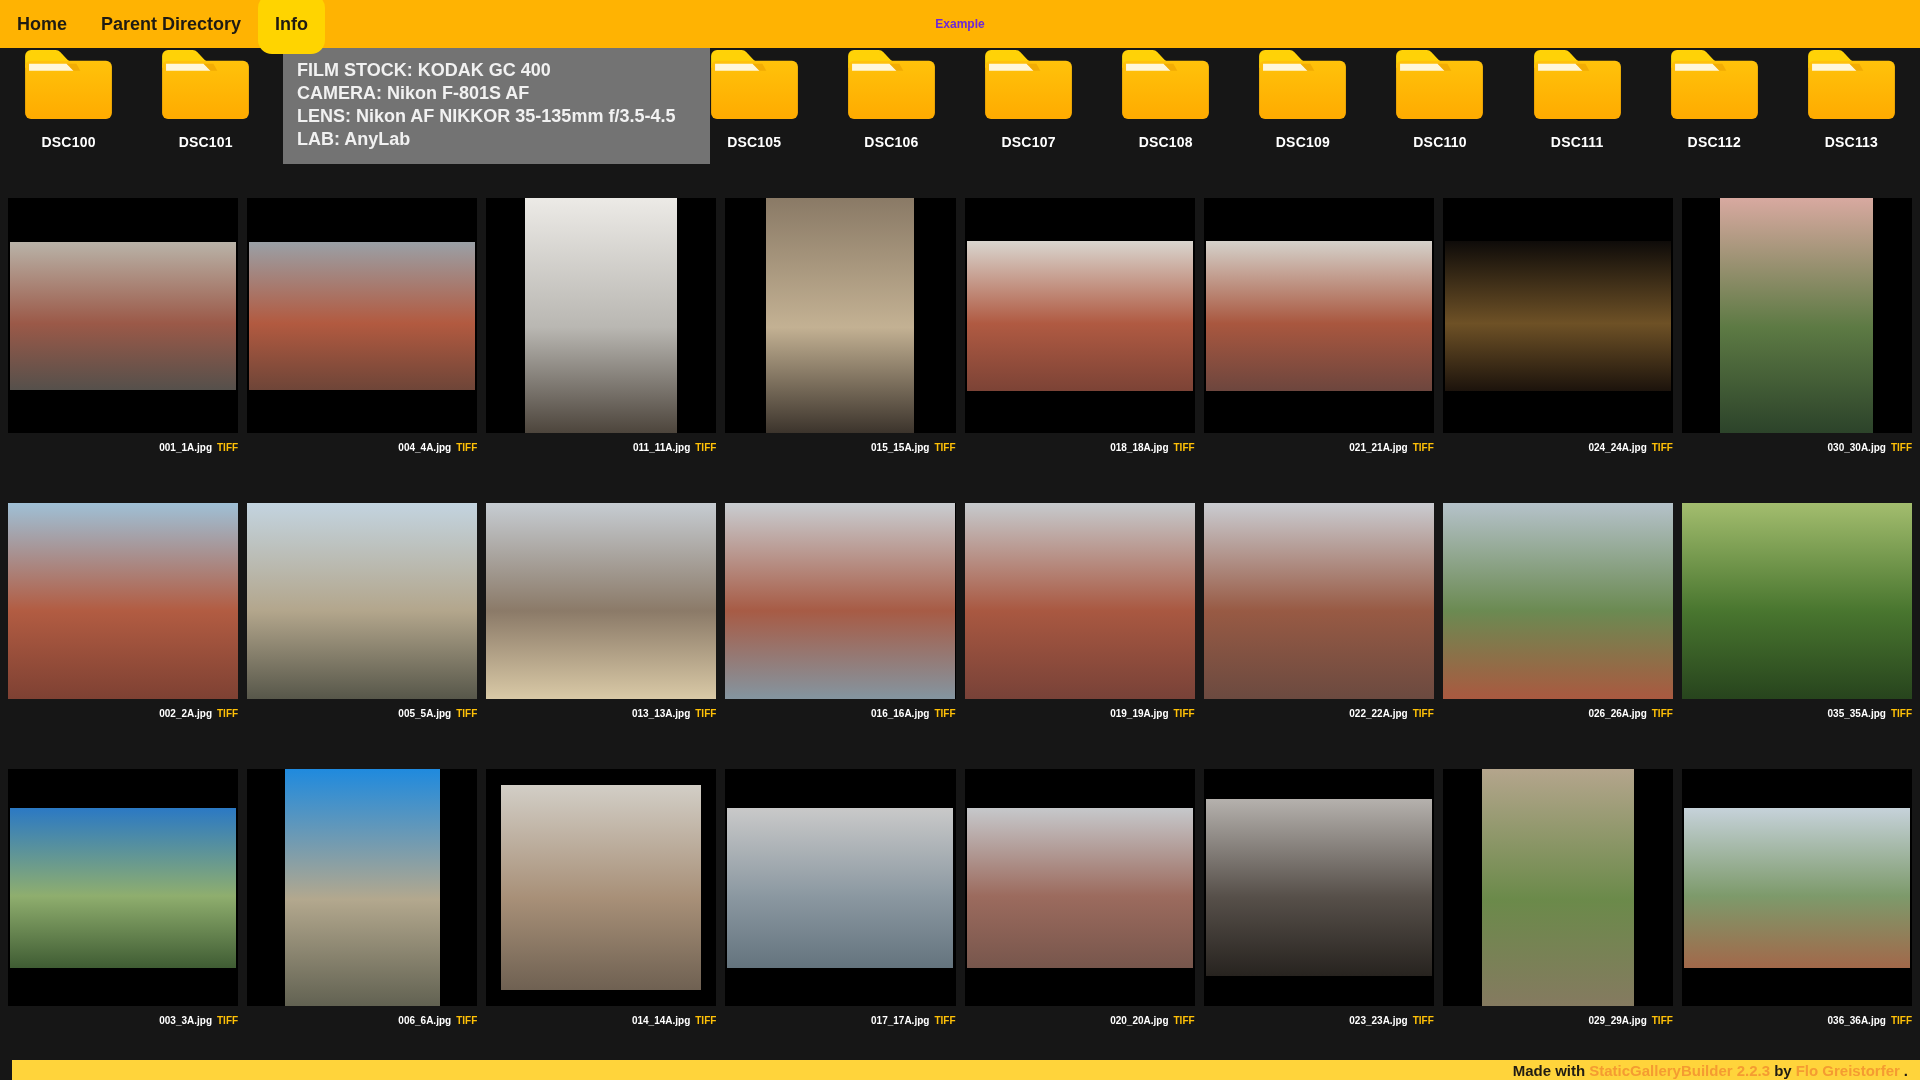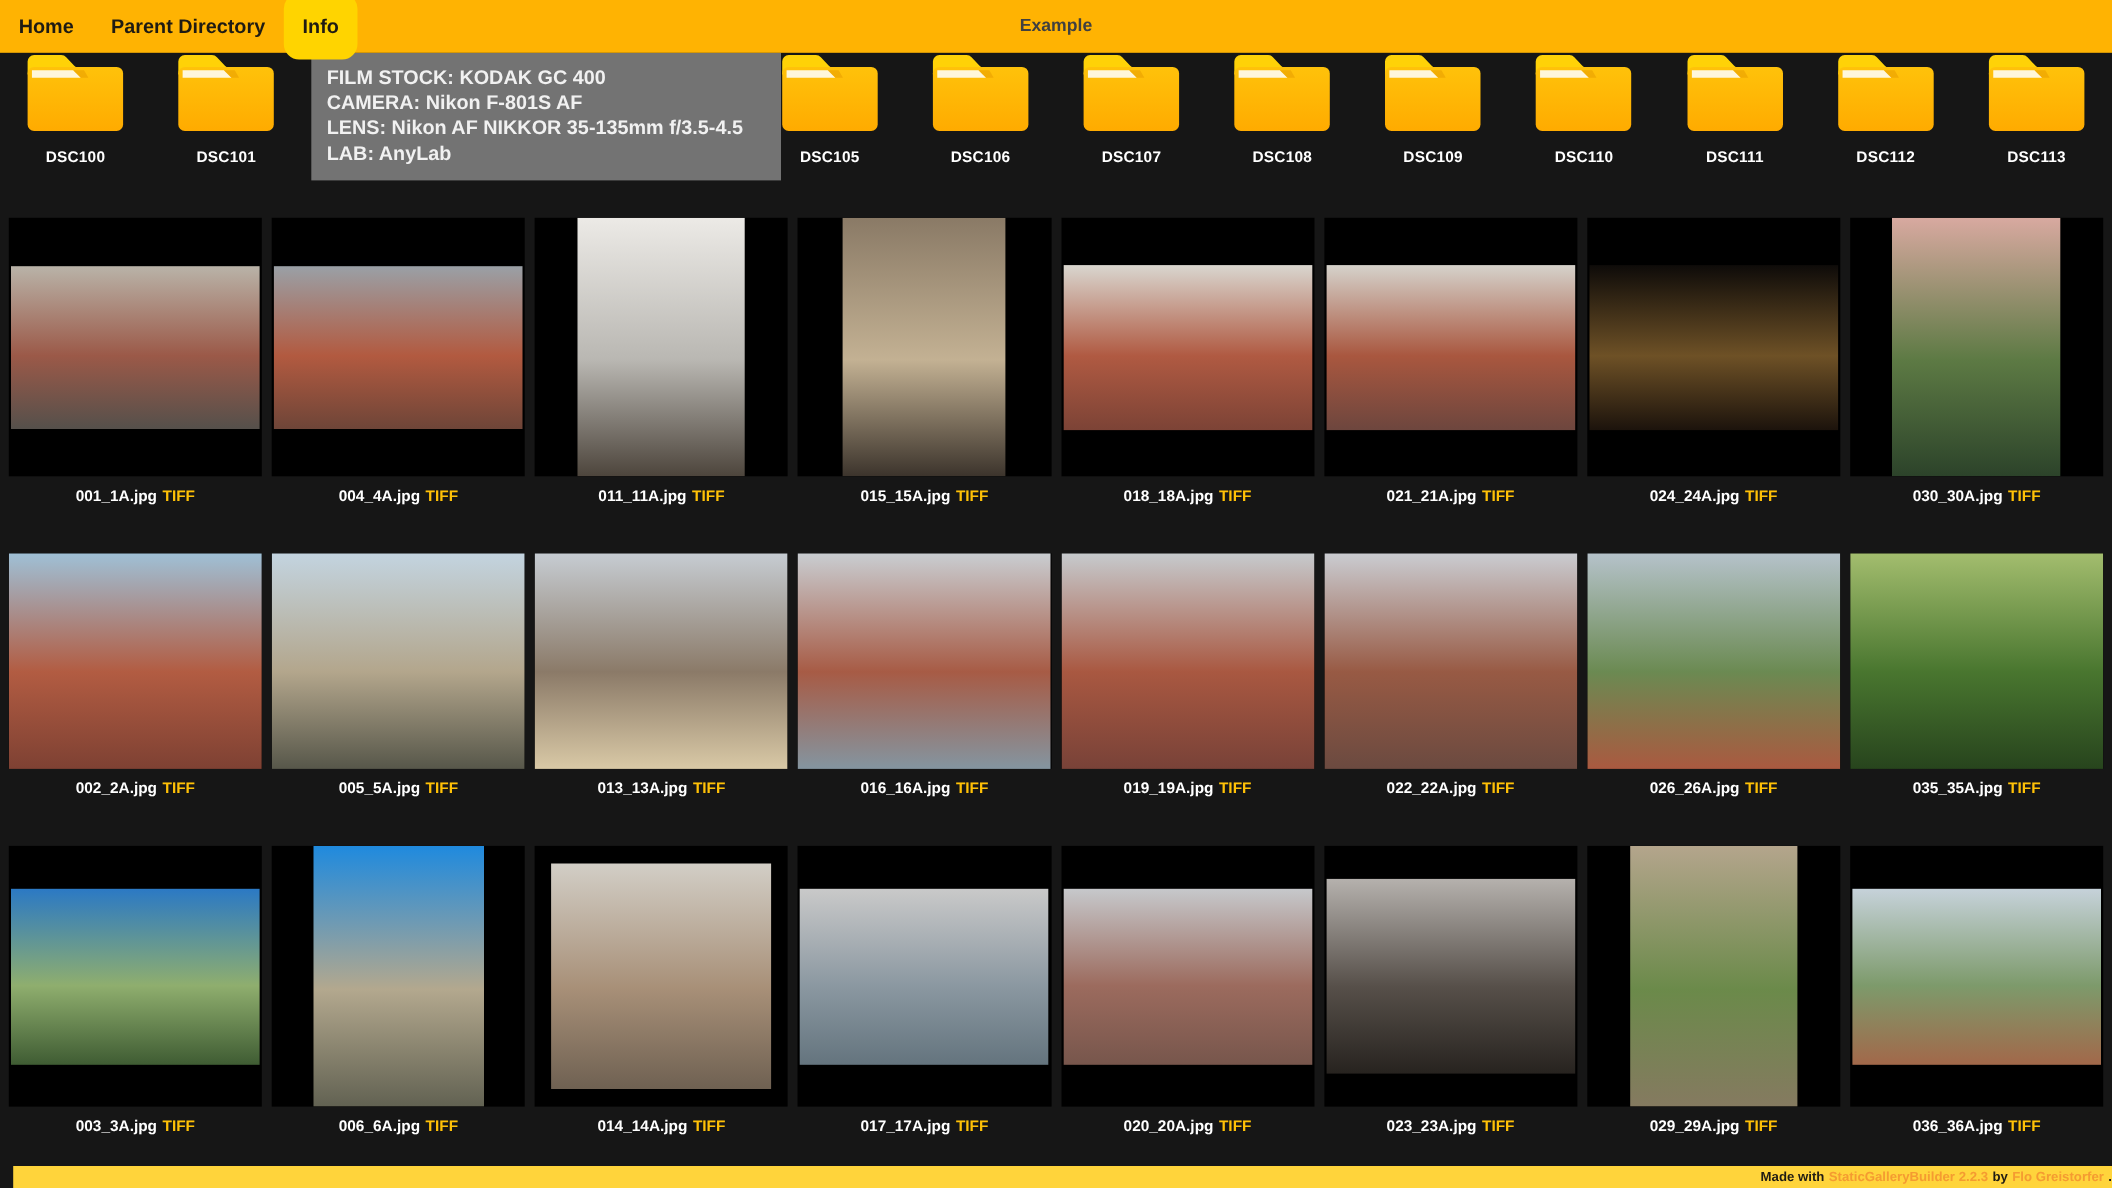--- a/index.html
+++ b/index.html
@@ -17,21 +17,21 @@
   }
   .nav-item {
     font-size:18px; font-weight:bold; color:#1F1B13;
     padding:0 17px; height:60px; display:flex; align-items:center;
     cursor:pointer; white-space:nowrap;
   }
   .nav-item:first-child { padding-left:0; }
   .nav-item.active { background:#FFD400;border-radius:14px; }
   .nav-title {
     position:absolute; left:50%; transform:translateX(-50%);
-    font-size:16px; font-weight:bold; color:#404040;
+    font-size:12px; font-weight:bold; color:#6d28d9;
   }
   
   .info-panel {
     position:absolute; left:283px; top:48px; z-index:15;
     background:#737373; padding:11px 14px 13px 14px; min-width:427px;
   }
   .info-panel div {
     color:#F1F1F1; font-size:18px; line-height:23px; font-weight:600;
     white-space:nowrap;
   }
@@ -55,30 +55,30 @@
   .grid-row + .grid-row { margin-top:44px; }
   .grid-row:nth-of-type(3) { }
   .cell { display:flex; flex-direction:column; cursor:pointer; }
   .frame {
     height:var(--frame-h,200px); background:#000000;
     display:flex; align-items:center; justify-content:center;
     overflow:hidden;
   }
   .photo { flex:none; }
   .caption {
-    margin-top:9px; text-align:center; font-size:14px; font-weight:bold;
+    margin-top:9px; text-align:right; font-size:10px; font-weight:bold;
     color:#FFFFFF; height:17px; white-space:nowrap;
   }
   .tiff { color:#FFC107; margin-left:5px; text-decoration:none; cursor:pointer; }
   
   .footer {
     position:absolute; left:12px; right:0; bottom:0; height:20px;
     background:#FFD43B; display:flex; align-items:center;
-    justify-content:flex-end; padding-right:0;
-    font-size:12px; font-weight:bold; color:#201C14; gap:4px; z-index:30;
+    justify-content:flex-end; padding-right:12px;
+    font-size:15px; font-weight:bold; color:#201C14; gap:4px; z-index:30;
   }
   .footer a { color:#F59B31; text-decoration:none; cursor:pointer; }
 </style>
 </head>
 <body>
 
 <div class="nav">
   <div class="nav-item">Home</div>
   <div class="nav-item">Parent Directory</div>
   <div class="nav-item active">Info</div>

